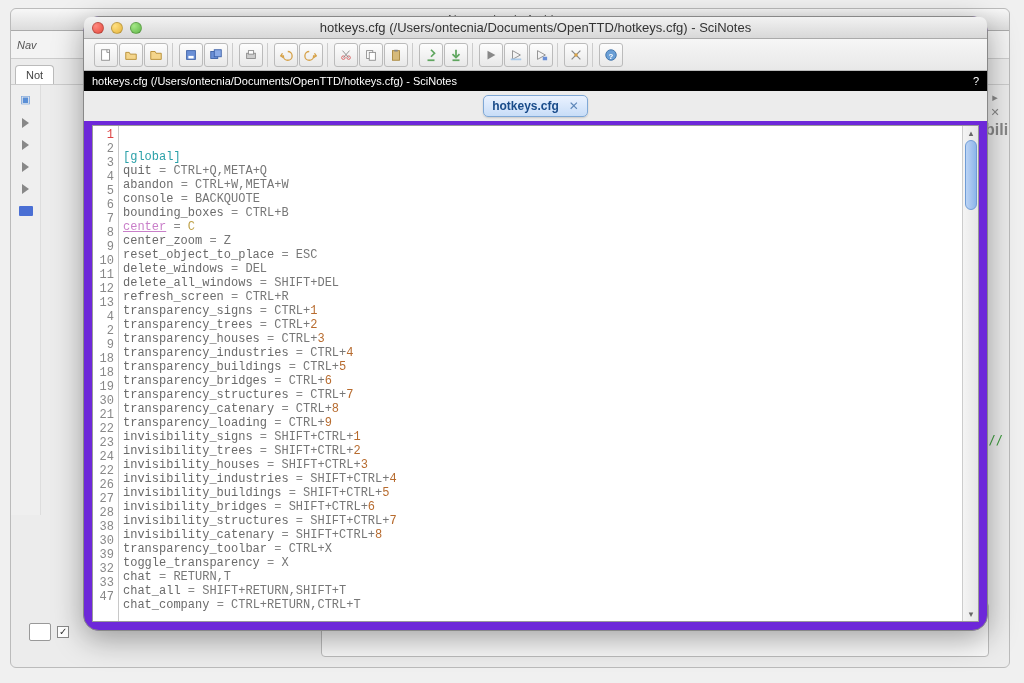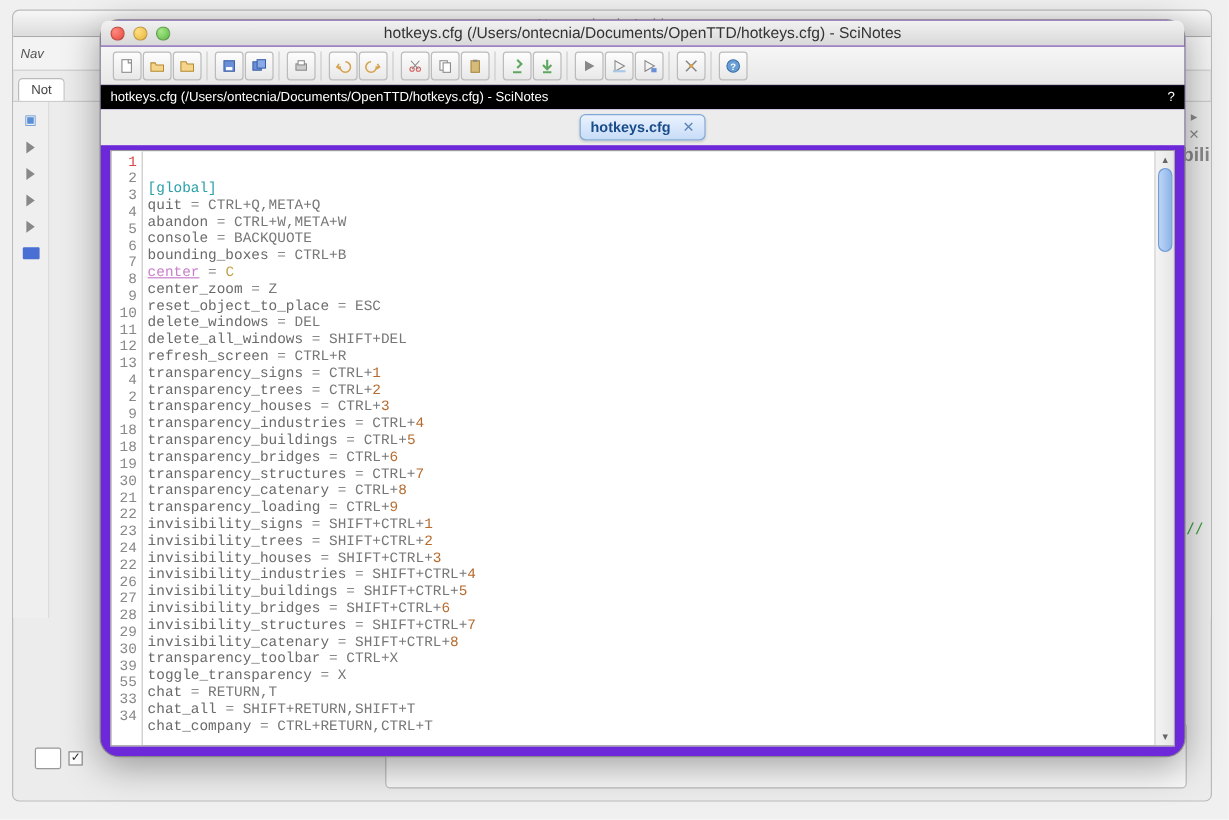--- a/index.html
+++ b/index.html
@@ -414,26 +414,26 @@
         <div>19</div>
         <div>30</div>
         <div>21</div>
         <div>22</div>
         <div>23</div>
         <div>24</div>
         <div>22</div>
         <div>26</div>
         <div>27</div>
         <div>28</div>
-        <div>29</div>
+        <div>38</div>
         <div>30</div>
         <div>39</div>
-        <div>55</div>
+        <div>32</div>
         <div>33</div>
-        <div>34</div>
+        <div>47</div>
       </div>
     <div class="code" id="code"><div>&nbsp;</div><div><span class="sect">[global]</span></div><div><span class="key">quit</span> <span class="eq">=</span> <span class="val">CTRL+Q,META+Q</span></div><div><span class="key">abandon</span> <span class="eq">=</span> <span class="val">CTRL+W,META+W</span></div><div><span class="key">console</span> <span class="eq">=</span> <span class="val">BACKQUOTE</span></div><div><span class="key">bounding_boxes</span> <span class="eq">=</span> <span class="val">CTRL+B</span></div><div><span class="link">center</span> <span class="eq">=</span> <span class="lv">C</span></div><div><span class="key">center_zoom</span> <span class="eq">=</span> <span class="val">Z</span></div><div><span class="key">reset_object_to_place</span> <span class="eq">=</span> <span class="val">ESC</span></div><div><span class="key">delete_windows</span> <span class="eq">=</span> <span class="val">DEL</span></div><div><span class="key">delete_all_windows</span> <span class="eq">=</span> <span class="val">SHIFT+DEL</span></div><div><span class="key">refresh_screen</span> <span class="eq">=</span> <span class="val">CTRL+R</span></div><div><span class="key">transparency_signs</span> <span class="eq">=</span> <span class="val">CTRL+</span><span class="num">1</span></div><div><span class="key">transparency_trees</span> <span class="eq">=</span> <span class="val">CTRL+</span><span class="num">2</span></div><div><span class="key">transparency_houses</span> <span class="eq">=</span> <span class="val">CTRL+</span><span class="num">3</span></div><div><span class="key">transparency_industries</span> <span class="eq">=</span> <span class="val">CTRL+</span><span class="num">4</span></div><div><span class="key">transparency_buildings</span> <span class="eq">=</span> <span class="val">CTRL+</span><span class="num">5</span></div><div><span class="key">transparency_bridges</span> <span class="eq">=</span> <span class="val">CTRL+</span><span class="num">6</span></div><div><span class="key">transparency_structures</span> <span class="eq">=</span> <span class="val">CTRL+</span><span class="num">7</span></div><div><span class="key">transparency_catenary</span> <span class="eq">=</span> <span class="val">CTRL+</span><span class="num">8</span></div><div><span class="key">transparency_loading</span> <span class="eq">=</span> <span class="val">CTRL+</span><span class="num">9</span></div><div><span class="key">invisibility_signs</span> <span class="eq">=</span> <span class="val">SHIFT+CTRL+</span><span class="num">1</span></div><div><span class="key">invisibility_trees</span> <span class="eq">=</span> <span class="val">SHIFT+CTRL+</span><span class="num">2</span></div><div><span class="key">invisibility_houses</span> <span class="eq">=</span> <span class="val">SHIFT+CTRL+</span><span class="num">3</span></div><div><span class="key">invisibility_industries</span> <span class="eq">=</span> <span class="val">SHIFT+CTRL+</span><span class="num">4</span></div><div><span class="key">invisibility_buildings</span> <span class="eq">=</span> <span class="val">SHIFT+CTRL+</span><span class="num">5</span></div><div><span class="key">invisibility_bridges</span> <span class="eq">=</span> <span class="val">SHIFT+CTRL+</span><span class="num">6</span></div><div><span class="key">invisibility_structures</span> <span class="eq">=</span> <span class="val">SHIFT+CTRL+</span><span class="num">7</span></div><div><span class="key">invisibility_catenary</span> <span class="eq">=</span> <span class="val">SHIFT+CTRL+</span><span class="num">8</span></div><div><span class="key">transparency_toolbar</span> <span class="eq">=</span> <span class="val">CTRL+X</span></div><div><span class="key">toggle_transparency</span> <span class="eq">=</span> <span class="val">X</span></div><div><span class="key">chat</span> <span class="eq">=</span> <span class="val">RETURN,T</span></div><div><span class="key">chat_all</span> <span class="eq">=</span> <span class="val">SHIFT+RETURN,SHIFT+T</span></div><div><span class="key">chat_company</span> <span class="eq">=</span> <span class="val">CTRL+RETURN,CTRL+T</span></div></div>
     <div class="vscroll">
       <div class="up">▴</div>
       <div class="thumb"></div>
       <div class="down">▾</div>
     </div>
   </div>
 </div>
 

